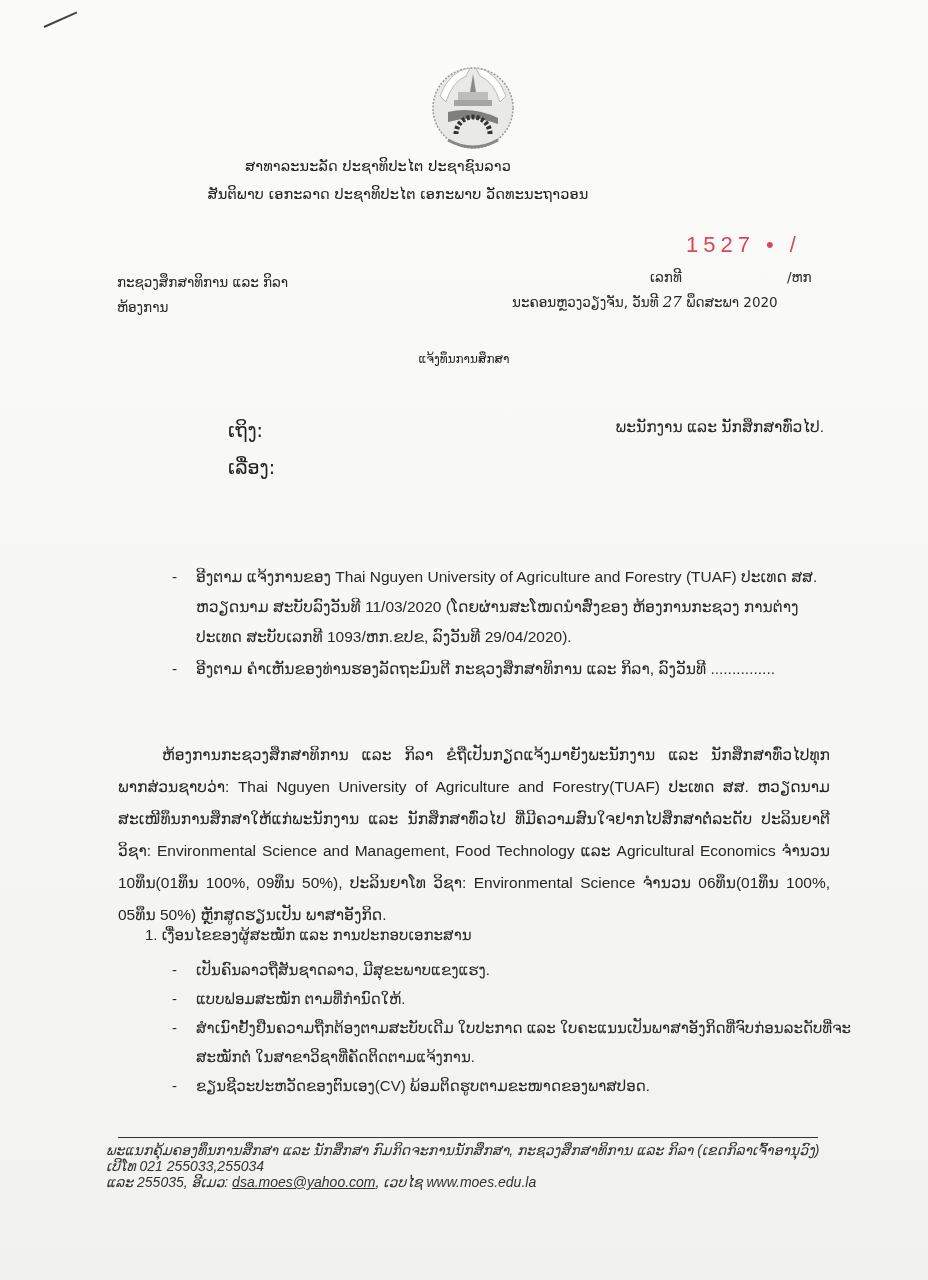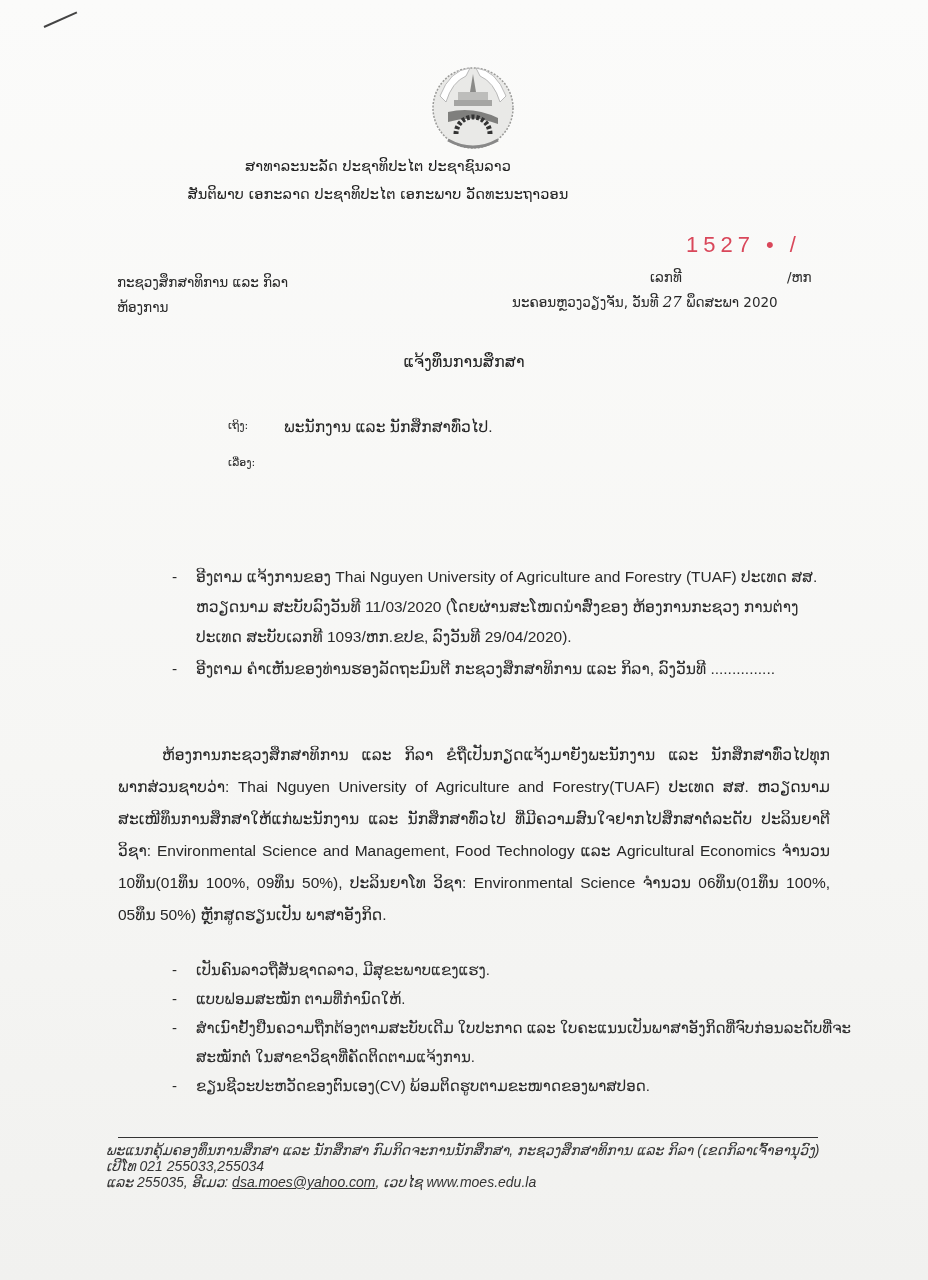--- a/index.html
+++ b/index.html
@@ -19,21 +19,21 @@
       background: #444; transform: rotate(-24deg); transform-origin: left center;
     }
     .emblem {
       position: absolute; left: 428px; top: 62px; width: 90px; height: 92px;
     }
     .republic {
       position: absolute; left: 0; width: 756px; text-align: center;
       font-size: 14.5px; color: #1f1f1f; letter-spacing: 0.1px;
     }
     .republic.l1 { top: 158px; }
-    .republic.l2 { top: 186px; }
+    .republic.l2 { top: 186px; padding-left: 20px; }
     .ministry {
       position: absolute; left: 117px; font-size: 13.5px; color: #2a2a2a; margin-top: 30px;
     }
     .ministry.l1 { top: 244px; }
     .ministry.l2 { top: 269px; }
     .stamp-number {
       position: absolute; left: 686px; top: 232px;
       font-family: "Liberation Sans", sans-serif;
       font-size: 22px; color: #d9475a; letter-spacing: 5px;
     }
@@ -42,29 +42,29 @@
     }
     .ref-suffix {
       position: absolute; left: 787px; top: 269px; font-size: 13.5px;
     }
     .date-line {
       position: absolute; left: 512px; top: 293px; font-size: 13.5px;
     }
     .date-line .hand { font-family: "DejaVu Serif", serif; font-size: 15px; color: #222; font-style: italic; }
     .doc-title {
       position: absolute; left: 0; width: 928px; top: 352px; text-align: center;
-      font-size: 16px; color: #1f1f1f;
+      font-size: 12px; color: #1f1f1f;
     }
     .field-label {
-      position: absolute; left: 228px; font-size: 11px; color: #222;
+      position: absolute; left: 228px; font-size: 19px; color: #222;
     }
     .field-value {
       position: absolute; left: 284px; width: 540px;
       font-family: "Liberation Sans", sans-serif;
-      font-size: 15.5px; line-height: 30px; color: #262626;
+      font-size: 15.5px; line-height: 30px; color: #262626; text-align: right;
     }
     .ref-list {
       position: absolute; left: 172px; top: 562px; width: 660px;
       font-family: "Liberation Sans", sans-serif; font-size: 15.5px; line-height: 30px;
     }
     .ref-item { position: relative; padding-left: 24px; margin-bottom: 2px; }
     .ref-item .dash { position: absolute; left: 0; top: 0; }
     .body-para {
       position: absolute; left: 118px; top: 707px; width: 712px;
       font-family: "Liberation Sans", sans-serif; font-size: 15.5px;
@@ -136,20 +136,21 @@
       <span>ອີງຕາມ ແຈ້ງການຂອງ Thai Nguyen University of Agriculture and Forestry (TUAF) ປະເທດ ສສ. ຫວຽດນາມ ສະບັບລົງວັນທີ 11/03/2020 (ໂດຍຜ່ານສະໂໜດນຳສົ່ງຂອງ ຫ້ອງການກະຊວງ ການຕ່າງປະເທດ ສະບັບເລກທີ 1093/ຫກ.ຂປຂ, ລົງວັນທີ 29/04/2020).</span>
     </div>
     <div class="ref-item">
       <span class="dash">-</span>
       <span>ອີງຕາມ ຄຳເຫັນຂອງທ່ານຮອງລັດຖະມົນຕີ ກະຊວງສຶກສາທິການ ແລະ ກິລາ, ລົງວັນທີ ...............</span>
     </div>
   </div>
 
   <div class="body-para">ຫ້ອງການກະຊວງສຶກສາທິການ ແລະ ກິລາ ຂໍຖືເປັນກຽດແຈ້ງມາຍັງພະນັກງານ ແລະ ນັກສຶກສາທົ່ວໄປທຸກພາກສ່ວນຊາບວ່າ: Thai Nguyen University of Agriculture and Forestry(TUAF) ປະເທດ ສສ. ຫວຽດນາມ ສະເໜີທຶນການສຶກສາໃຫ້ແກ່ພະນັກງານ ແລະ ນັກສຶກສາທົ່ວໄປ ທີ່ມີຄວາມສົນໃຈຢາກໄປສຶກສາຕໍ່ລະດັບ ປະລິນຍາຕີ ວິຊາ: Environmental Science and Management, Food Technology ແລະ Agricultural Economics ຈຳນວນ 10ທຶນ(01ທຶນ 100%, 09ທຶນ 50%),  ປະລິນຍາໂທ ວິຊາ: Environmental Science ຈຳນວນ 06ທຶນ(01ທຶນ 100%, 05ທຶນ 50%) ຫຼັກສູດຮຽນເປັນ ພາສາອັງກິດ.</div>
 
+  <div class="section-head">1. ເງື່ອນໄຂຂອງຜູ້ສະໝັກ ແລະ ການປະກອບເອກະສານ</div>
   <div class="req-list">
     <div class="req-item">
       <span class="dash">-</span>
       <span>ເປັນຄົນລາວຖືສັນຊາດລາວ, ມີສຸຂະພາບແຂງແຮງ.</span>
     </div>
     <div class="req-item">
       <span class="dash">-</span>
       <span>ແບບຟອມສະໝັກ ຕາມທີ່ກຳນົດໃຫ້.</span>
     </div>
     <div class="req-item">

